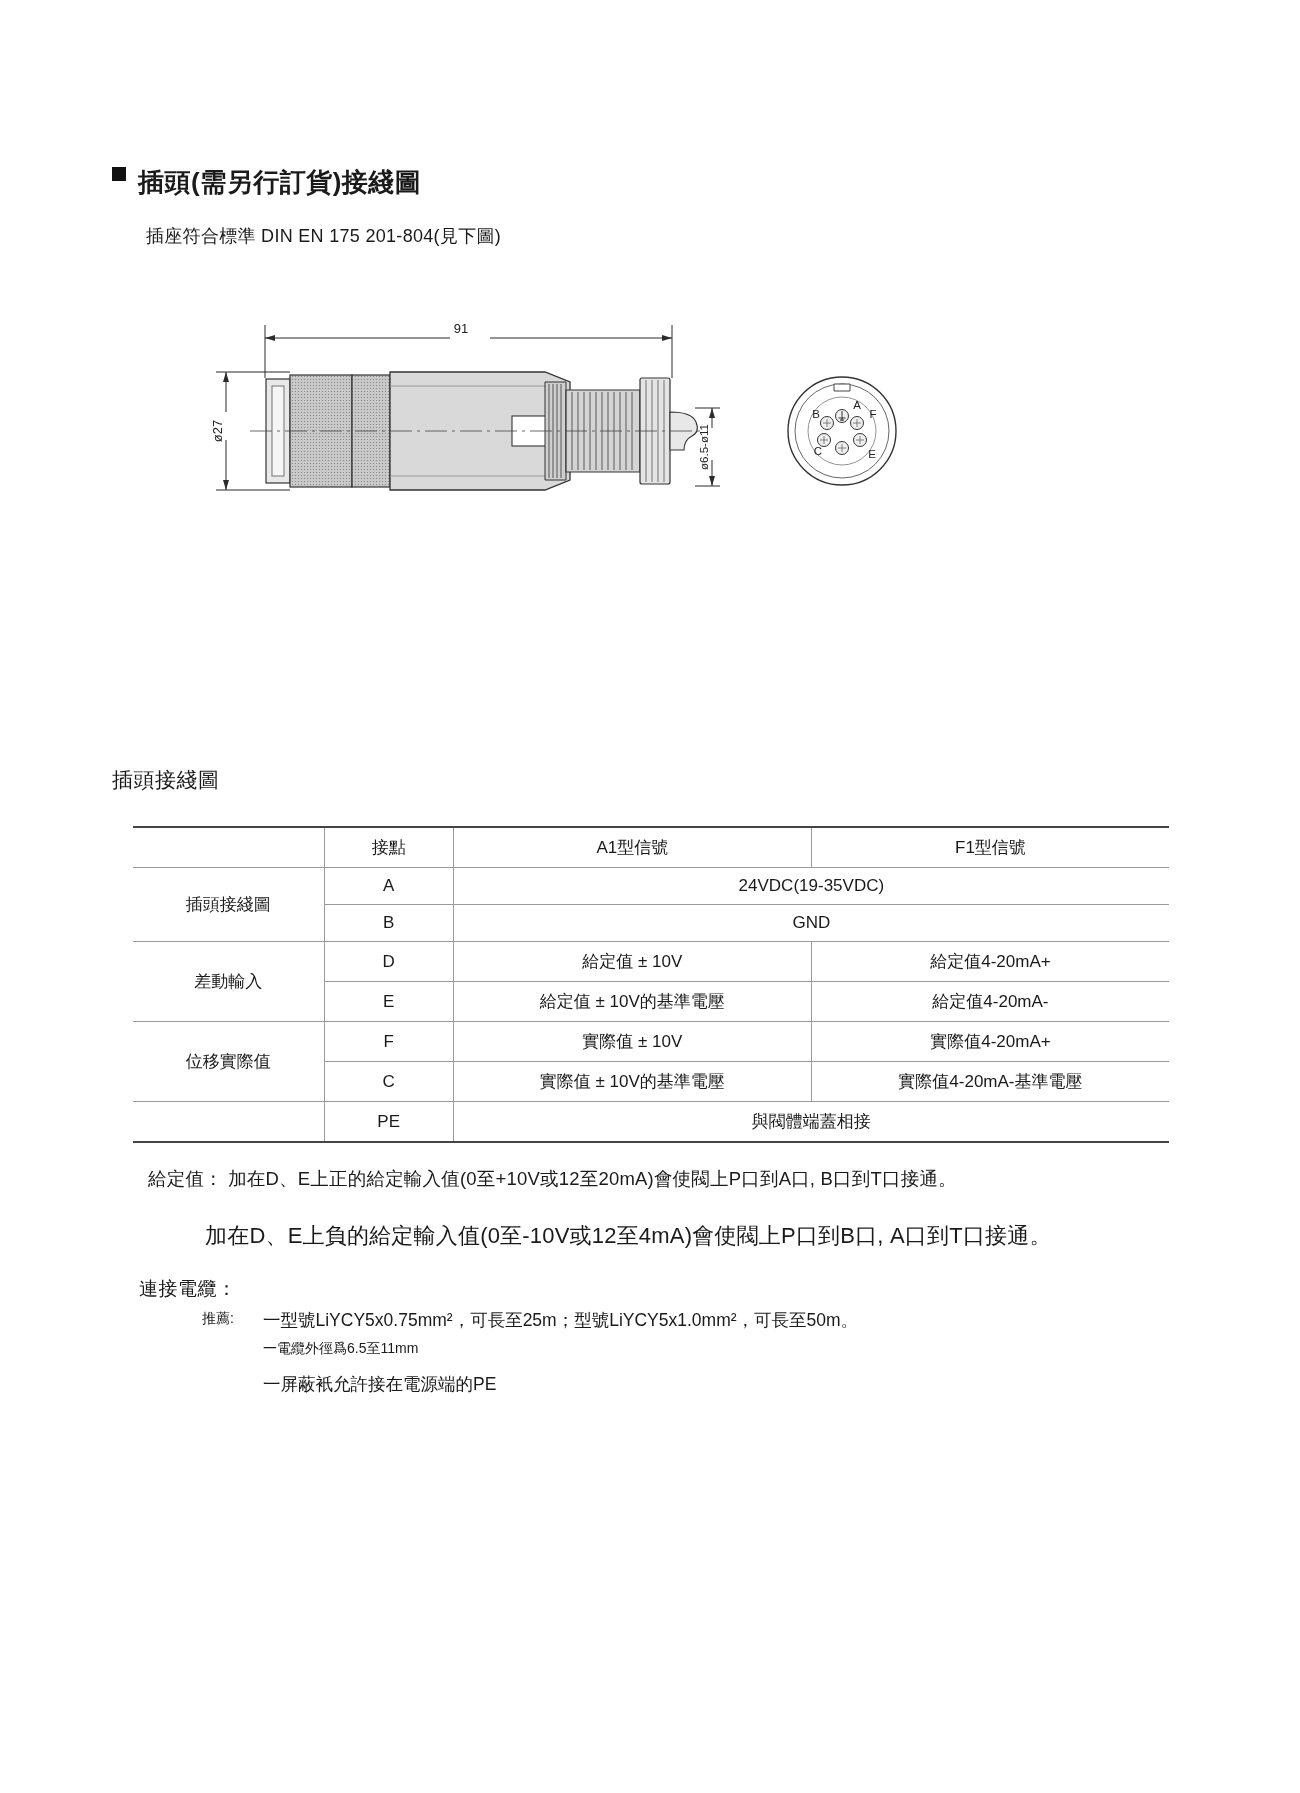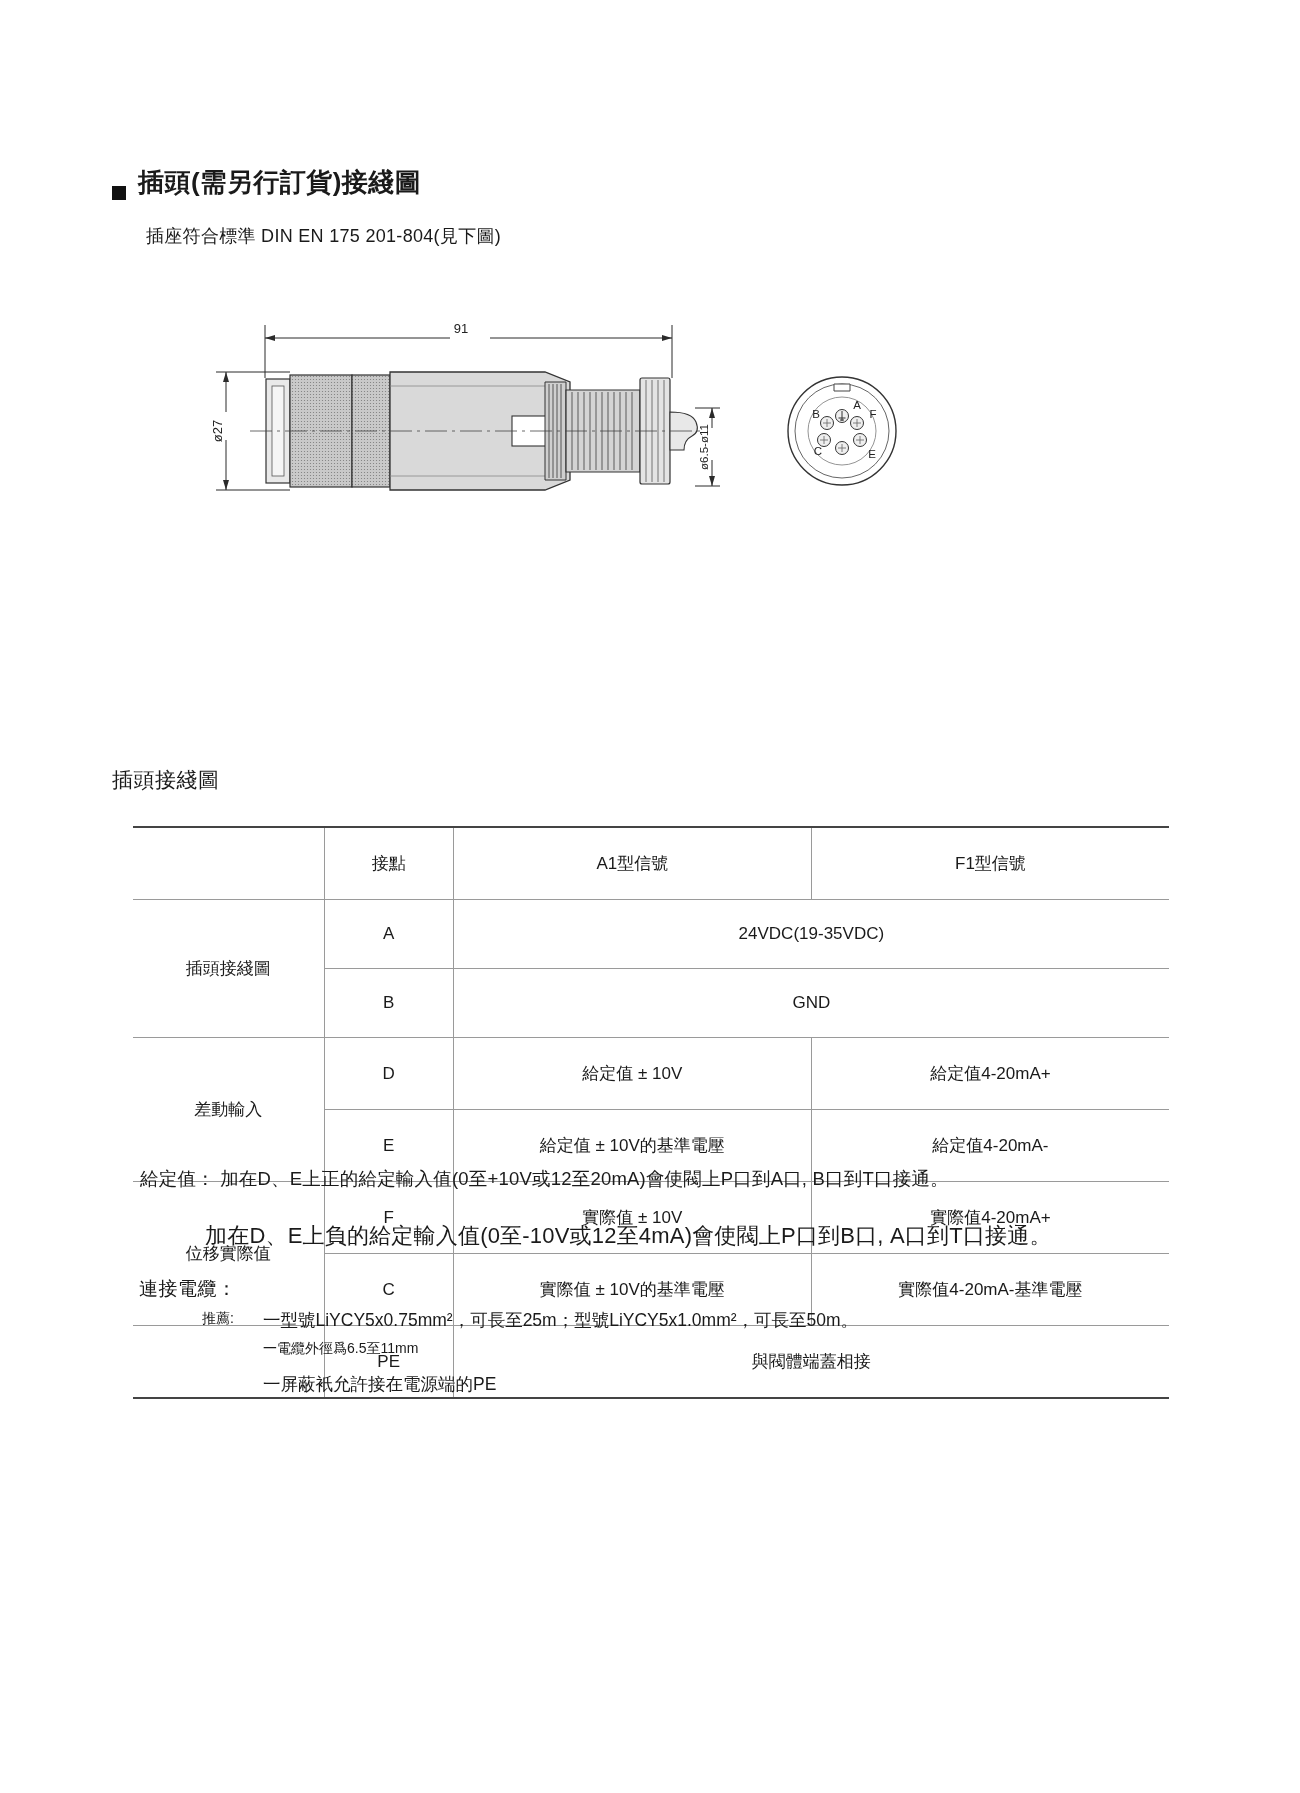--- a/index.html
+++ b/index.html
@@ -8,21 +8,21 @@
     font-family:"Liberation Sans", sans-serif;
     color:#1a1a1a;
     position:relative;
     overflow:hidden;
   }
 
   
   .h1 {
     position:absolute; left:112px; top:165px;
     font-size:26px; font-weight:700; letter-spacing:.5px;
-    display:flex; align-items:flex-end; gap:12px;
+    display:flex; align-items:flex-start; gap:12px;
   }
   .h1 .bullet {
     width:14px; height:14px; background:#111; display:inline-block;
     margin-top:2px;
   }
   .sub1 {
     position:absolute; left:146px; top:224px;
     font-size:18px; letter-spacing:.3px;
   }
   .h2 {
@@ -36,34 +36,34 @@
   
   .tbl-wrap { position:absolute; left:133px; top:826px; width:1036px; }
   table.wiring {
     border-collapse:collapse; width:1036px;
     font-size:17px;
   }
   table.wiring td, table.wiring th {
     border:1px solid #9a9a9a;
     text-align:center;
     font-weight:400;
-    padding:24px 4px;
+    padding:8px 4px;
     height:20px;
   }
   table.wiring tr.head td { height:22px; }
   
   table.wiring { border-top:2.5px solid #444; border-bottom:2.5px solid #444; }
   .cell-grp { width:150px; }
   .cell-pt  { width:98px; }
   .cell-sig { width:288px; }
 
   
   table.wiring td:first-child { border-left:none; }
   table.wiring td:last-child  { border-right:none; }
-  .note-line1 { position:absolute; left:140px; top:1166px; font-size:18.5px; letter-spacing:.2px;}
+  .note-line1 { position:absolute; left:148px; top:1166px; font-size:18.5px; letter-spacing:.2px;}
   .note-line2 { position:absolute; left:205px; top:1221px; font-size:22px; letter-spacing:.2px;}
 
   .cable-title { position:absolute; left:139px; top:1276px; font-size:19px; letter-spacing:.5px;}
   .cable-rec  { position:absolute; left:155px; top:1310px; font-size:14px;margin-left:47px;}
   .cable-l1 { position:absolute; left:263px; top:1308px; font-size:17.5px;}
   .cable-l2 { position:absolute; left:263px; top:1340px; font-size:14px;}
   .cable-l3 { position:absolute; left:263px; top:1372px; font-size:17.5px;}
 
   
   .dimtext { font-family:"Liberation Sans", sans-serif; font-size:13px; fill:#222; }

